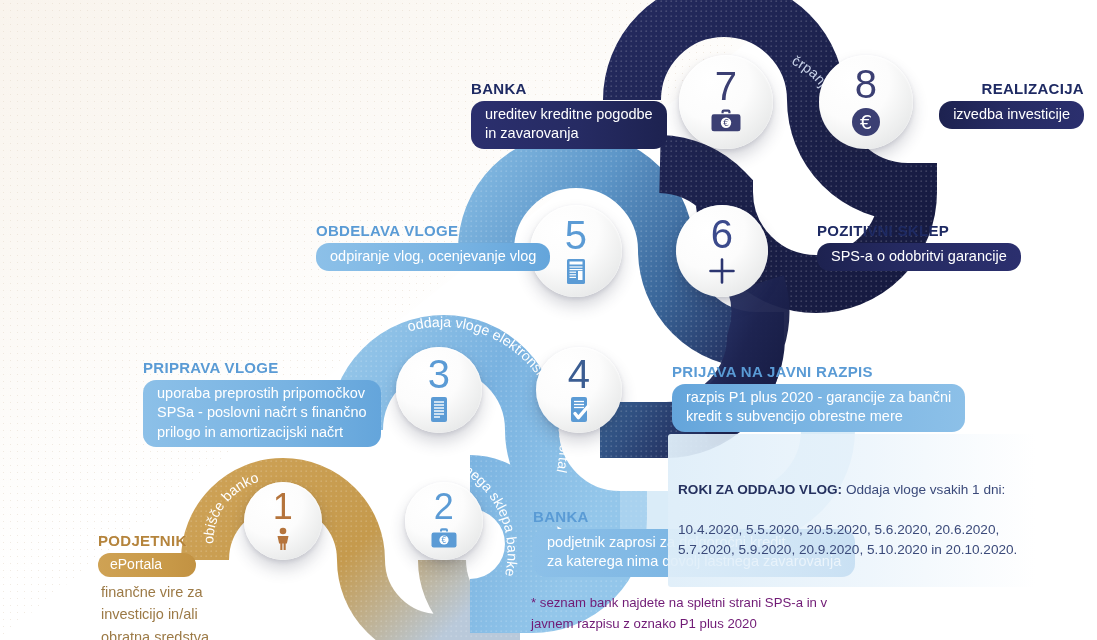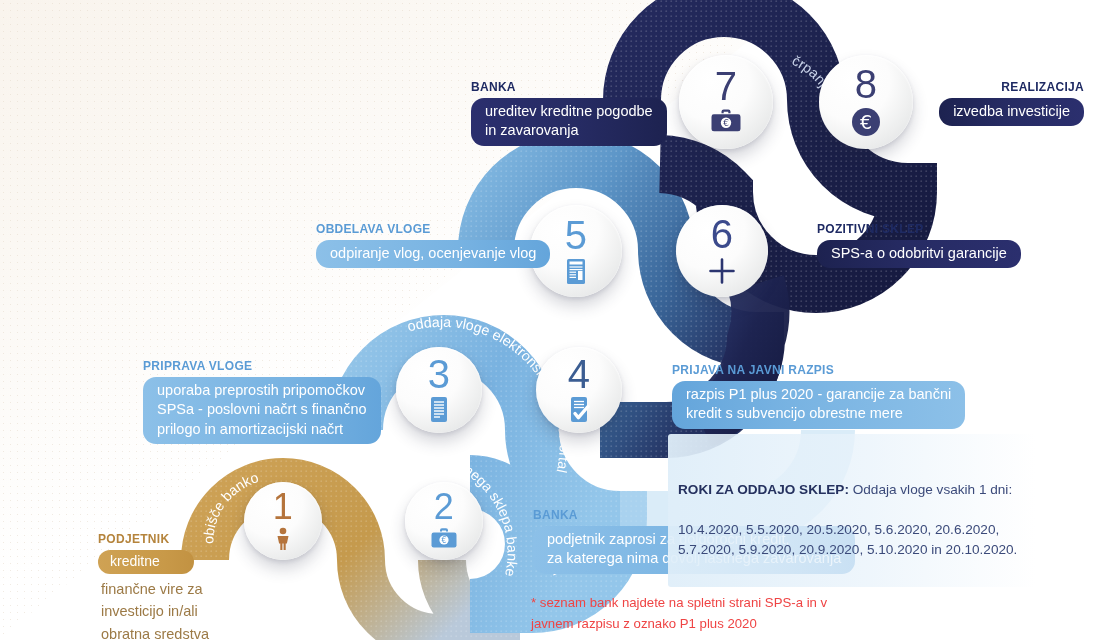--- a/index.html
+++ b/index.html
@@ -39,21 +39,21 @@
   .node .num{
     font-size:40px;font-weight:400;line-height:1;letter-spacing:.5px;
     margin-bottom:2px;
   }
   .node.sm .num{font-size:36px;}
   .node .gly{line-height:1;display:block;}
 
   
   .lbl{position:absolute;}
   .lbl .title{
-    font-weight:bold;font-size:12px;letter-spacing:.3px;
+    font-weight:bold;font-size:15px;letter-spacing:.3px;
     white-space:nowrap;margin-bottom:4px;
   }
   .lbl .pill{
     display:inline-block;border-radius:13px;
     padding:4px 14px 5px 14px;
     font-size:14.5px;line-height:1.33;color:#ffffff;
     white-space:pre-line;
   }
   .lbl.right-align{text-align:right;}
 
@@ -76,21 +76,21 @@
   .dates{
     position:absolute;font-size:13.6px;line-height:1.45;color:#3b4a7a;
     white-space:pre-line;
     background:linear-gradient(to right,rgba(223,238,249,.95) 0%,rgba(233,243,251,.75) 55%,rgba(255,255,255,0) 100%);
     padding:7px 12px 8px 10px;border-radius:3px;
   }
   .dates b{color:#25315f;font-weight:bold;}
 
   
   .footnote{
-    position:absolute;font-size:13.2px;line-height:1.6;color:#ef4444;
+    position:absolute;font-size:13.2px;line-height:1.6;color:#701a75;
     white-space:pre-line;
   }
 
   
   .curve-txt{font-size:14.2px;font-family:"Liberation Sans","DejaVu Sans",sans-serif;}
 </style>
 </head>
 <body>
 
 <div id="stage">
@@ -276,21 +276,21 @@
     <span class="gly">
       <svg width="32" height="32" viewBox="0 0 32 32">
           <circle cx="16" cy="16" r="14" fill="#3b3f73"></circle>
           <text x="16" y="22.5" font-size="19" text-anchor="middle" fill="#ffffff" font-family="DejaVu Sans">€</text>
         </svg>
     </span>
   </div>
 
   <div class="lbl" style="left:98px;top:532px;width:180px;">
     <div class="title gold">PODJETNIK</div>
-    <div><span class="pill gold" style="padding:2px 34px 3px 12px;font-size:14px;">kreditne</span></div>
+    <div><span class="pill gold" style="padding:2px 34px 3px 12px;font-size:14px;">ePortala</span></div>
     <div class="plain-gold">finančne vire za
 investicijo in/ali
 obratna sredstva</div>
   </div>
 
   <div class="lbl" style="left:533px;top:508px;">
     <div class="title blue">BANKA</div>
     <div><span class="pill blue">podjetnik zaprosi za dolgoročni kredit,
 za katerega nima dovolj lastnega zavarovanja</span></div>
   </div>
@@ -306,21 +306,21 @@
   </div>
 
   <div class="lbl" style="left:672px;top:363px;">
     <div class="title blue">PRIJAVA NA JAVNI RAZPIS</div>
     <div><span class="pill blue-r">razpis P1 plus 2020 - garancije za bančni
 kredit s subvencijo obrestne mere</span></div>
   </div>
 
   <div class="dates" style="left:668px;top:434px;width:346px;">
     <div>
-      <b>ROKI ZA ODDAJO SKLEP:</b><span> Oddaja vloge vsakih 1 dni:</span>
+      <b>ROKI ZA ODDAJO VLOG:</b><span> Oddaja vloge vsakih 1 dni:</span>
     </div>
     <div style="white-space:pre-line;">10.4.2020, 5.5.2020, 20.5.2020, 5.6.2020, 20.6.2020,
 5.7.2020, 5.9.2020, 20.9.2020, 5.10.2020 in 20.10.2020.</div>
   </div>
 
   <div class="lbl" style="left:817px;top:222px;">
     <div class="title navy">POZITIVNI SKLEP</div>
     <div><span class="pill navy2">SPS-a o odobritvi garancije</span></div>
   </div>
 

